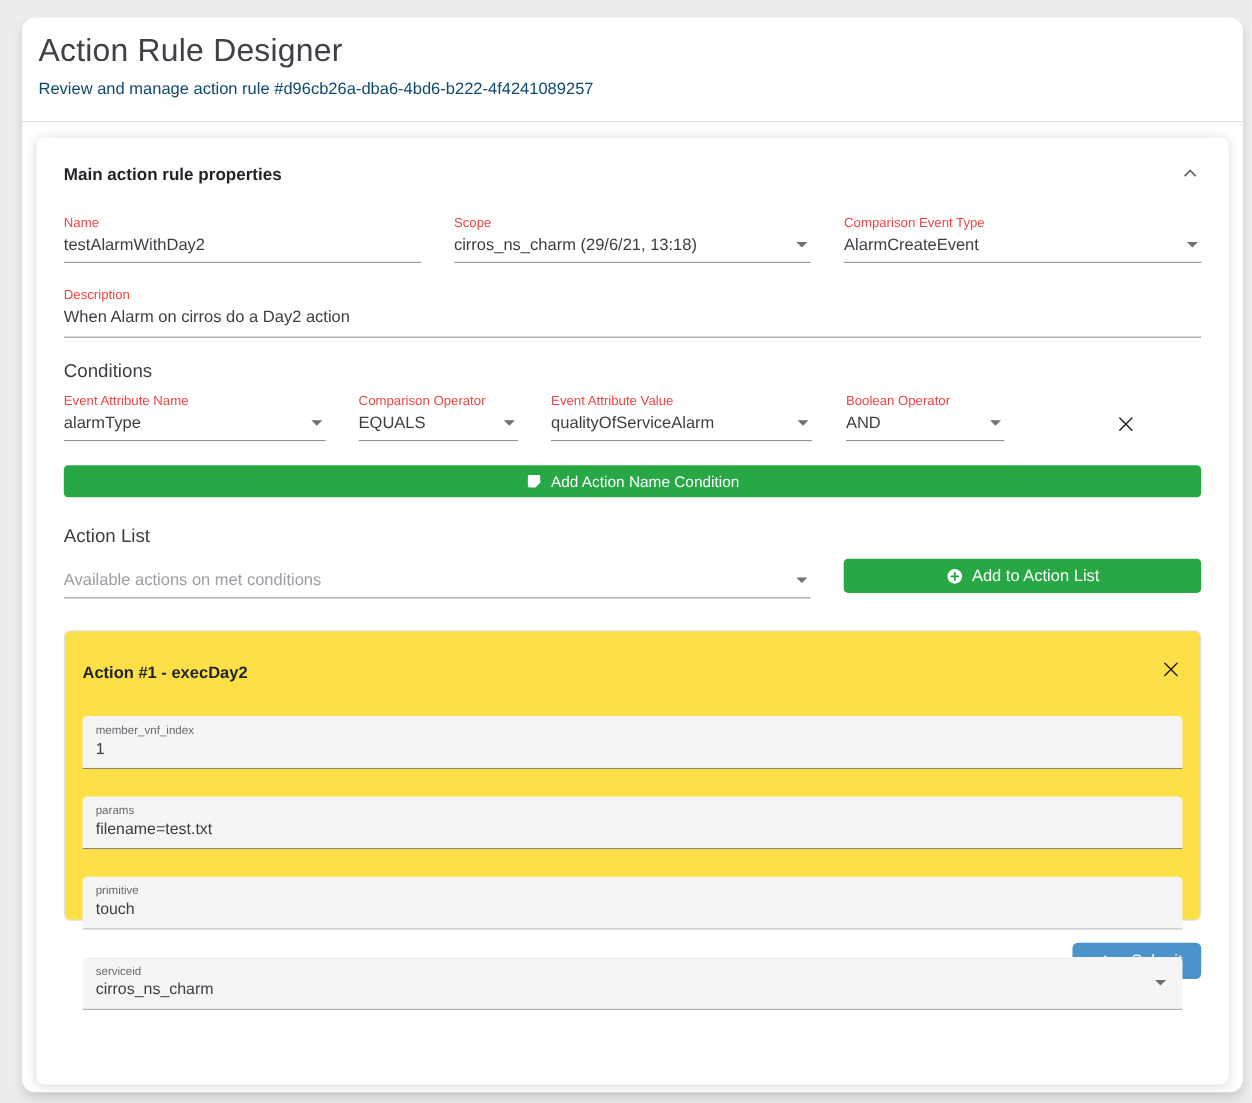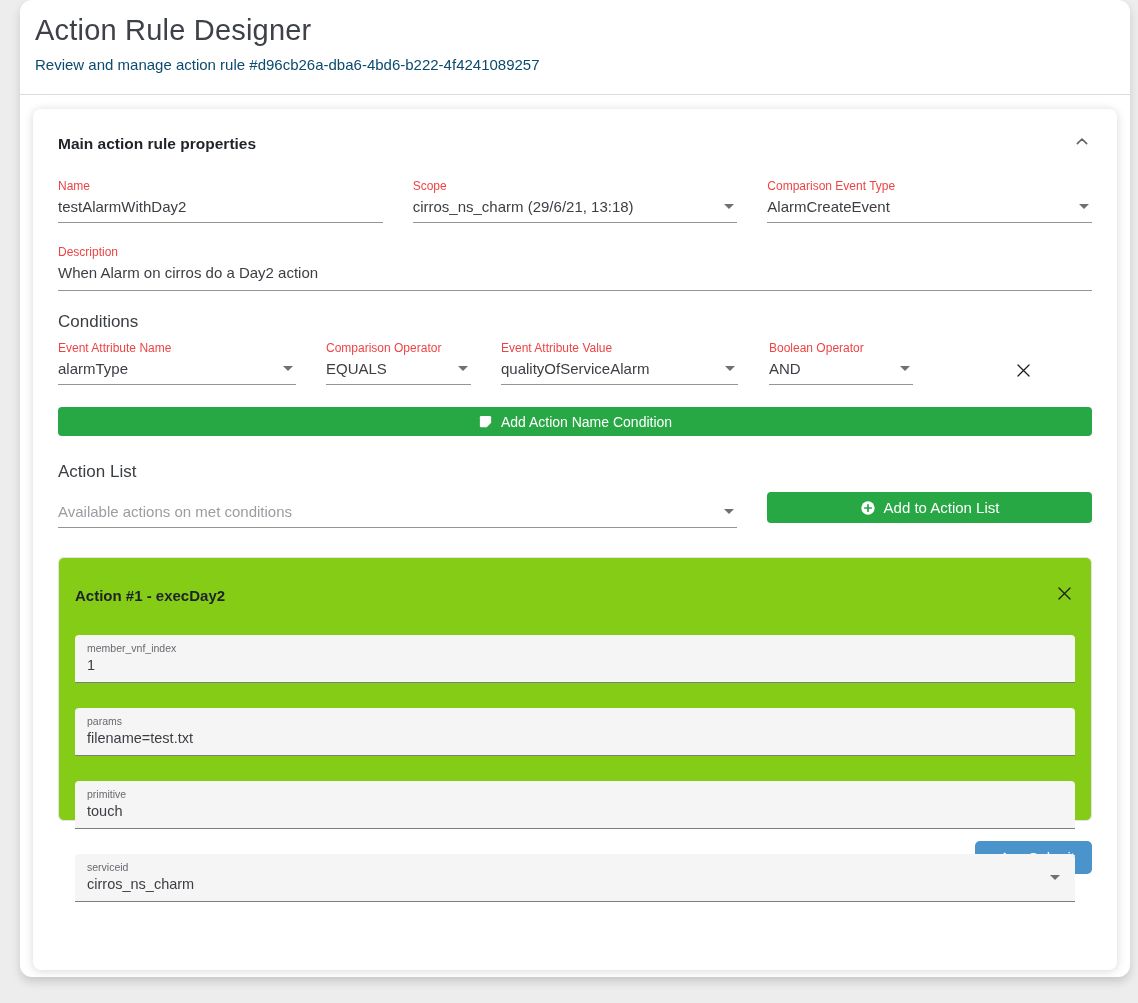--- a/index.html
+++ b/index.html
@@ -5,21 +5,21 @@
   * { box-sizing: border-box; margin: 0; padding: 0; }
   html,body { width:1138px; height:1003px; }
   body {
     background:#ededed;
     font-family:"Liberation Sans", sans-serif;
     position:relative;
     overflow:hidden;
     color:#3d4045;
   }
   .outer-panel {
-    position:absolute; left:20px; top:0; width:1110px; height:977px;
+    position:absolute; left:20px; top:16px; width:1110px; height:977px;
     background:#ffffff; border-radius:12px;
     box-shadow:0 5px 10px rgba(0,0,0,.15);
   }
   .page-header { padding:14px 15px 0 15px; height:95px; border-bottom:1px solid #dcdcdc; }
   .page-title { font-size:29px; font-weight:400; color:#3e4248; letter-spacing:.2px; }
   .page-subtitle { font-size:15px; color:#0c4a6e; margin-top:9px; }
 
   .main-card {
     position:absolute; left:13px; right:13px; top:109px; bottom:7px;
     background:#ffffff; border-radius:8px;
@@ -62,21 +62,21 @@
     font-family:"Liberation Sans", sans-serif; font-size:14px; cursor:pointer;
   }
   .btn-add-condition { margin-top:22px; width:100%; height:29px; }
 
   .action-select-row { display:flex; align-items:flex-end; margin-top:10px; }
   .action-select { width:679px; }
   .btn-add-action { margin-left:auto; width:325px; height:31px; margin-bottom:5px; font-size:15px; }
 
   .action-card {
     margin-top:29px; border:1px solid #e2e2e2; border-radius:6px;
-    background:#84cc16; padding:16px 16px 19px 16px; height:264px;
+    background:#fde047; padding:16px 16px 19px 16px; height:264px;
   }
   .action-card-head { display:flex; align-items:center; justify-content:space-between; margin-top:10px; }
   .action-title { font-size:15px; font-weight:700; color:#1f2328; }
   .action-remove { width:22px; height:22px; display:flex; align-items:center; justify-content:center; cursor:pointer; }
 
   .fill-field {
     position:relative; margin-top:25px; height:48px;
     background:#f5f5f5; border-bottom:1px solid #7d7d7d;
     border-radius:4px 4px 0 0; padding:7px 12px 0 12px;
   }

